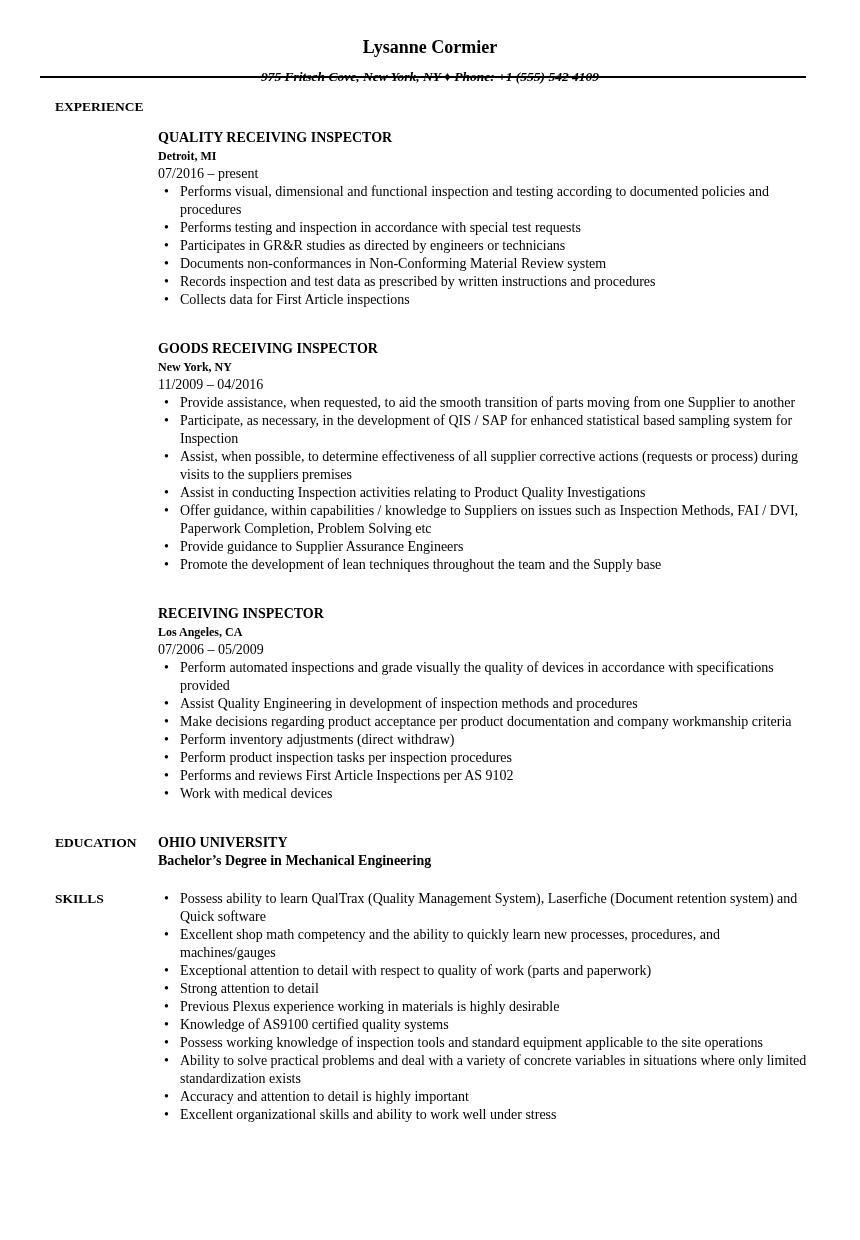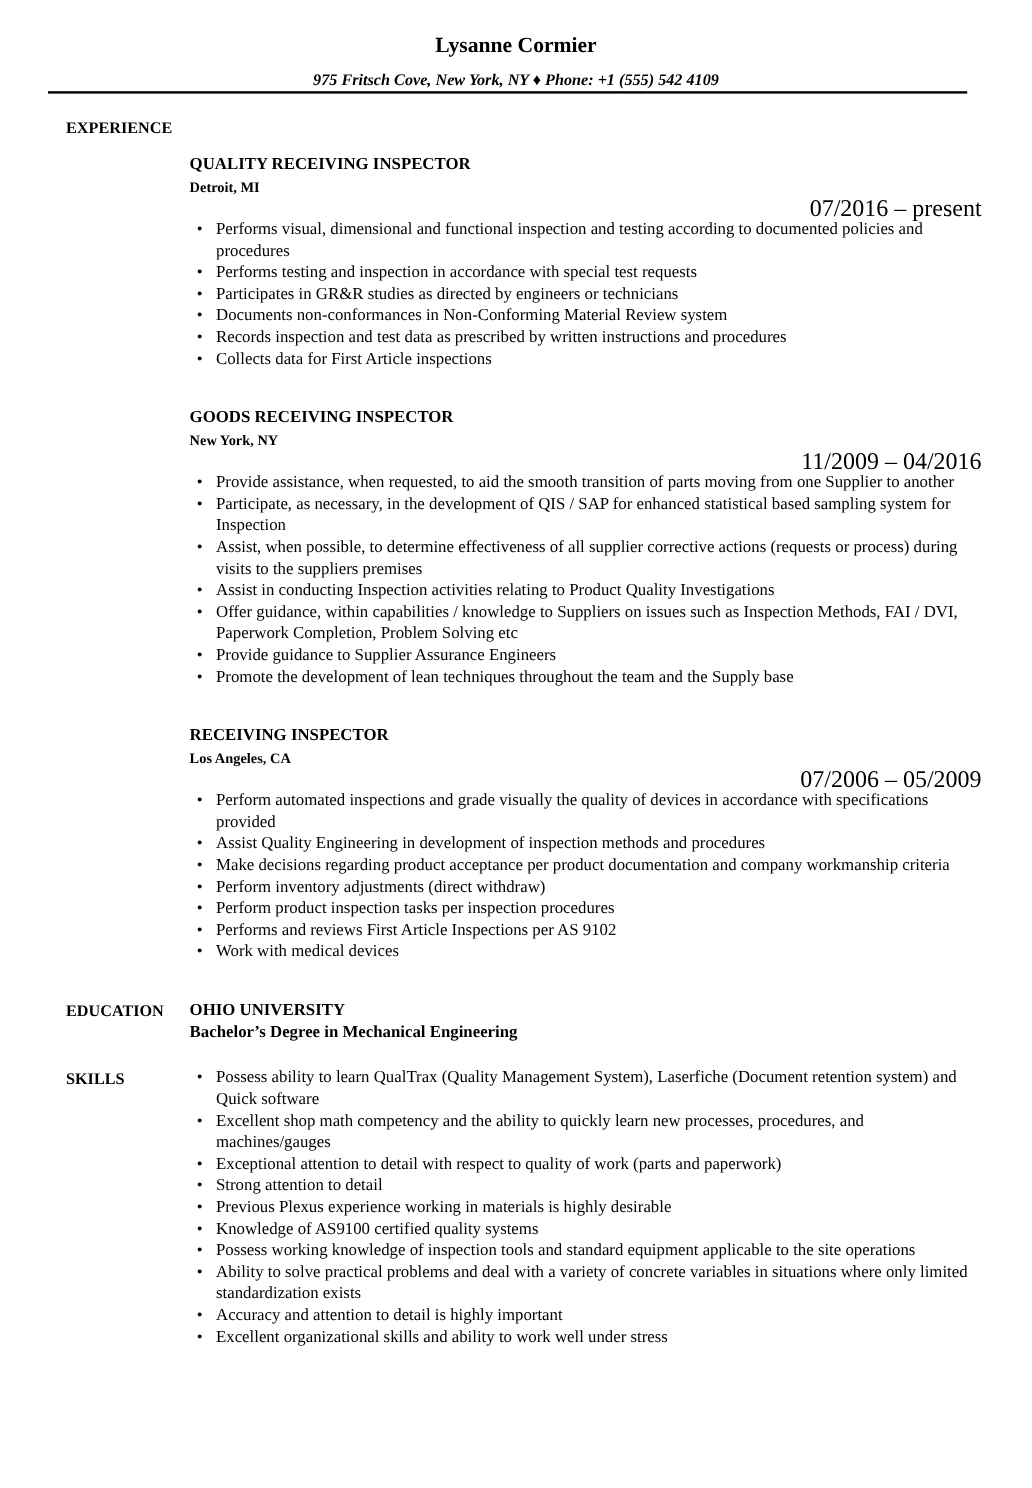--- a/index.html
+++ b/index.html
@@ -3,33 +3,33 @@
 <meta charset="utf-8">
 <style>
   html, body { margin: 0; padding: 0; background: #ffffff; }
   body {
     width: 860px; height: 1240px; position: relative; overflow: hidden;
     font-family: "Liberation Serif", "DejaVu Serif", serif;
     color: #000000;
     font-size: 14px;
     line-height: 18px;
   }
-  .header { text-align: center; padding-top: 26px; }
+  .header { text-align: center; padding-top: 36px; }
   .name { font-size: 18px; font-weight: bold; line-height: 22px; }
   .contact { font-size: 13.5px; font-weight: bold; margin-top: 10px; line-height: 18px; font-style: italic; }
   .rule { position: absolute; left: 40px; width: 766px; top: 76px; height: 2px; background: #000; }
   .section { position: absolute; left: 0; width: 860px; }
   .section-label {
     position: absolute; left: 35px; font-weight: bold; font-size: 13.5px; line-height: 18px; margin-left: 20px;
   }
   .section-body { position: absolute; left: 158px; width: 660px; }
   .job { margin-bottom: 18px; margin-top: 31px; }
   .job-title { font-weight: bold; font-size: 14px; line-height: 18px; }
   .job-loc { font-weight: bold; font-size: 12px; line-height: 18px; }
-  .job-date { font-size: 20px; line-height: 18px; text-align: right; }
+  .job-date { font-size: 14px; line-height: 18px; }
   ul { margin: 0; padding: 0; list-style: none; }
   li { position: relative; padding-left: 22px; line-height: 18px; font-size: 14px; }
   li::before {
     content: "\2022"; position: absolute; left: 6px; top: 0;
   }
   .edu-school { font-weight: bold; line-height: 18px; }
   .edu-degree { font-weight: bold; line-height: 18px; }
 </style>
 </head>
 <body>

